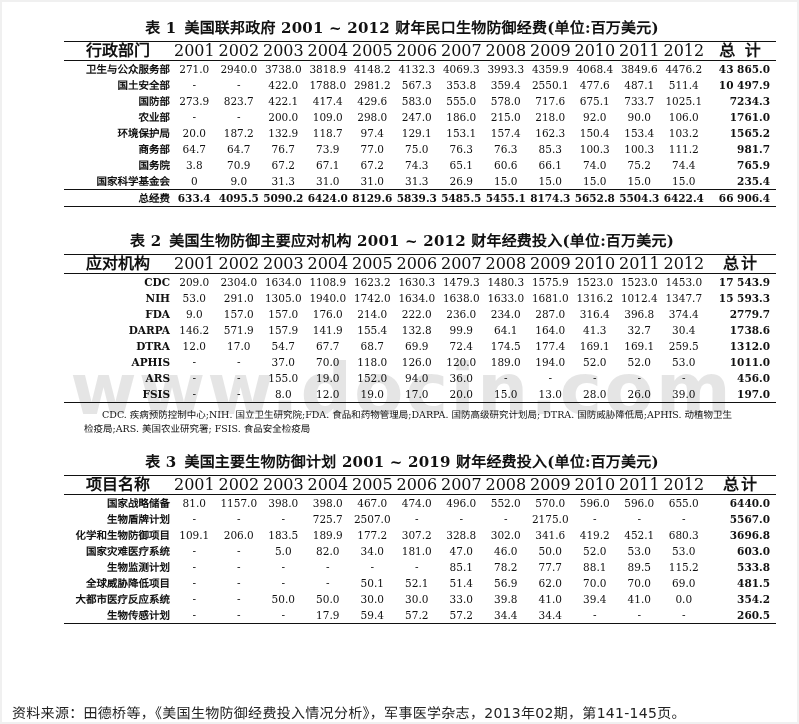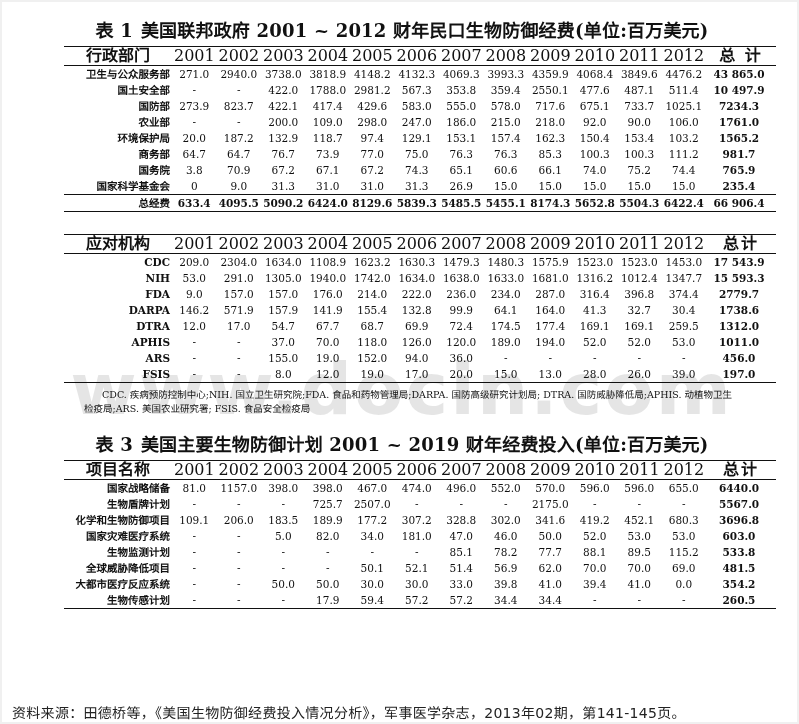--- a/index.html
+++ b/index.html
@@ -50,21 +50,21 @@
     z-index: 5;
     pointer-events: none;
     user-select: none;
     white-space: nowrap;
   }
 
   .tbl-block { position: relative; z-index: 10; }
 
   .tbl-caption {
     text-align: center;
-    font-size: 18px;
+    font-size: 15px;
     font-weight: bold;
     font-family: "DejaVu Serif", "Liberation Serif", serif;
     margin: 0 0 4px 0;
     letter-spacing: 0.2px;
     white-space: nowrap;
   }
   .tbl-caption .capnum { margin-right: 8px; }
   .tbl-caption .capunit { font-weight: bold; }
 
   table.data {
@@ -97,20 +97,21 @@
   table.data tbody td {
     text-align: center;
   }
   table.data tbody td.rowname {
     text-align: right;
     font-weight: bold;
     font-size: 10.5px;
   }
   table.data tbody td.total {
     font-weight: bold;
+    text-align: right;
     padding-right: 6px;
   }
   table.data tbody tr.sumrow td {
     font-weight: bold;
     border-top: 0.9px solid #111;
   }
 
   
   col.c-name { width: 108px; }
   col.c-yr   { width: 44.5px; }
@@ -337,20 +338,23 @@
               <td class="val">6422.4</td>
               <td class="total">66 906.4</td>
             </tr>
           </tbody>
       </table>
     </div>
 
     <div class="spacer-1"></div>
 
     <div class="tbl-block">
+      <div class="tbl-caption">
+        <span class="capnum">表 2</span><span class="captitle">美国生物防御主要应对机构 2001 ~ 2012 财年经费投入</span><span class="capunit">(单位:百万美元)</span>
+      </div>
       <table class="data">
         <colgroup>
           <col class="c-name">
             <col class="c-yr">
             <col class="c-yr">
             <col class="c-yr">
             <col class="c-yr">
           <col class="c-yr">
             <col class="c-yr">
             <col class="c-yr">

